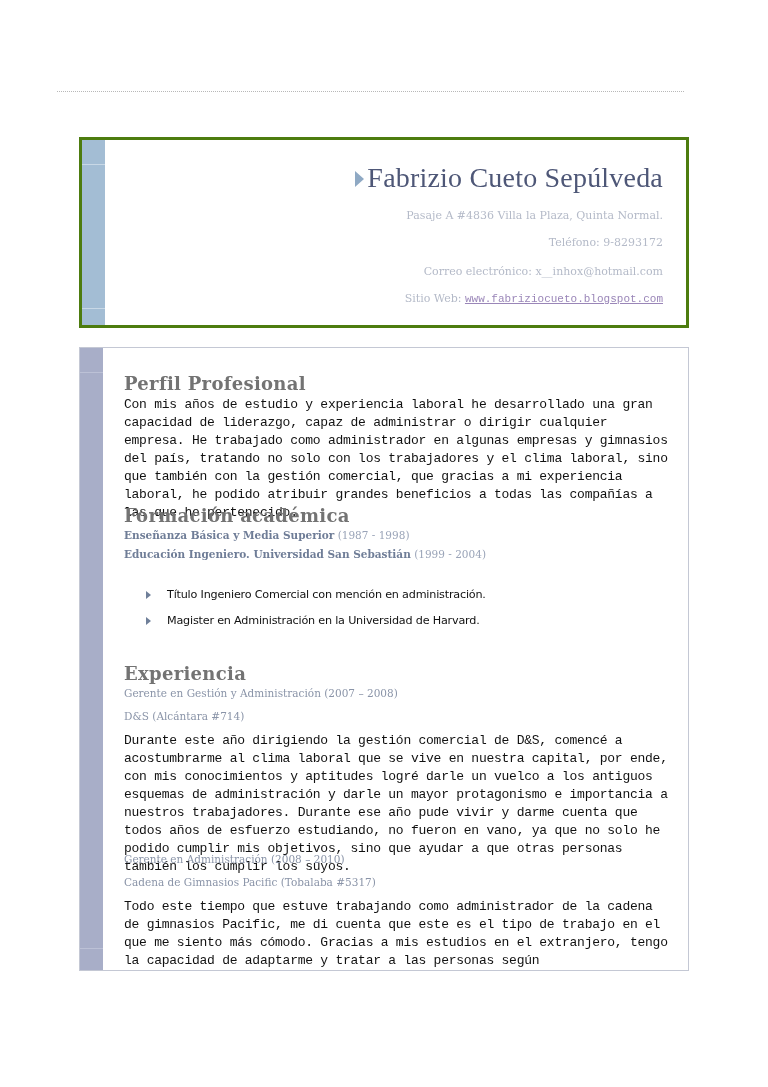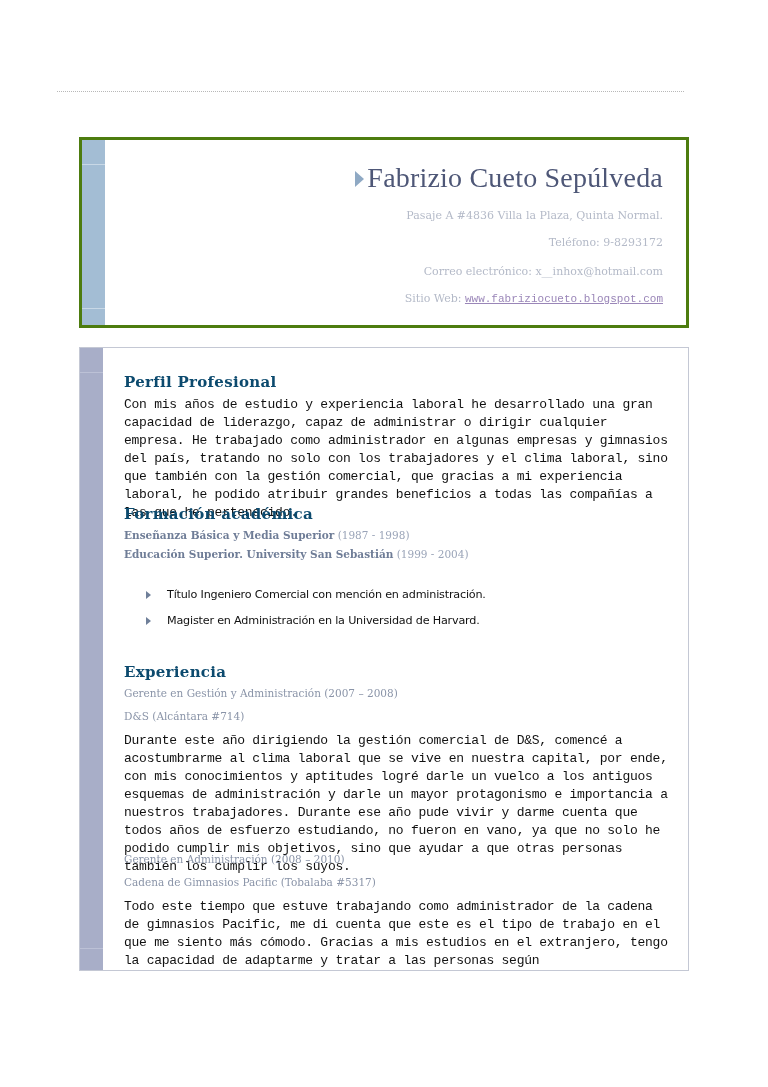--- a/index.html
+++ b/index.html
@@ -17,21 +17,21 @@
   .name-arrow { width: 0; height: 0; border-top: 8px solid transparent; border-bottom: 8px solid transparent; border-left: 9px solid #8fa9c4; margin-right: 3px; margin-top: 2px; }
   .name { font-family: "Liberation Serif", "DejaVu Serif", serif; font-size: 28px; color: #4e5777; letter-spacing: 0.2px; }
 
   .contact { position: absolute; right: 23px; font-family: "DejaVu Serif", serif; font-size: 11px; color: #b4bac8; text-align: right; white-space: nowrap; }
   .contact a { color: #9a86b8; text-decoration: underline; font-family: Liberation Mono, monospace; }
 
   
   .panel-body { left: 79px; top: 347px; width: 610px; height: 624px; border: 1px solid #c4c8d4; box-sizing: border-box; }
   .panel-body .stripe { position: absolute; left: 0; top: 0; width: 23px; height: 100%; background: #a8aec8; }
   .panel-body .stripe .seg { position: absolute; left: 0; width: 100%; height: 1px; background: #bcc1d6; }
-  .section-title { position: absolute; left: 44px; font-family: "DejaVu Serif", serif; font-weight: bold; font-size: 15px; color: #0c4a6e; letter-spacing: 0.3px; white-space: nowrap; }
+  .section-title { position: absolute; left: 44px; font-family: "DejaVu Serif", serif; font-weight: bold; font-size: 18px; color: #737373; letter-spacing: 0.3px; white-space: nowrap; }
   .para { position: absolute; left: 44px; width: 548px; font-family: Liberation Mono, monospace; font-size: 13px; line-height: 18px; color: #111; letter-spacing: -0.25px; }
   .edu-line { position: absolute; left: 44px; font-family: "DejaVu Serif", serif; font-size: 10.5px; white-space: nowrap; }
   .edu-line .b { font-weight: bold; color: #6f7d97; }
   .edu-line .yr { color: #9aa4b8; margin-top: 48px; }
   .bullet { position: absolute; left: 46px; display: flex; align-items: center; font-family: "DejaVu Sans", sans-serif; font-size: 11.2px; color: #111; letter-spacing: -0.2px; white-space: nowrap; padding-left: 20px; }
   .bullet .tri { width: 0; height: 0; border-top: 4px solid transparent; border-bottom: 4px solid transparent; border-left: 5px solid #6f7f99; margin-right: 16px; }
   .job-line { position: absolute; left: 44px; font-family: "DejaVu Serif", serif; font-size: 10.5px; color: #8a94a8; white-space: nowrap; }
 </style>
 </head>
 <body>
@@ -57,21 +57,21 @@
   <div class="stripe">
     <div class="seg" style="top:24px"></div>
     <div class="seg" style="top:600px"></div>
   </div>
 
   <div class="section-title" style="top:25px">Perfil Profesional</div>
   <div class="para" style="top:48px">Con mis años de estudio y experiencia laboral he desarrollado una gran capacidad de liderazgo, capaz de administrar o dirigir cualquier empresa. He trabajado como administrador en algunas empresas y gimnasios del país, tratando no solo con los trabajadores y el clima laboral, sino que también con la gestión comercial, que gracias a mi experiencia laboral, he podido atribuir grandes beneficios a todas las compañías a las que he pertenecido.</div>
 
   <div class="section-title" style="top:157px">Formación académica</div>
   <div class="edu-line" style="top:181px"><span class="b">Enseñanza Básica y Media Superior</span><span class="yr"> (1987 - 1998)</span></div>
-  <div class="edu-line" style="top:200px"><span class="b">Educación Superior. University San Sebastián</span><span class="yr"> (1999 - 2004)</span></div>
+  <div class="edu-line" style="top:200px"><span class="b">Educación Ingeniero. Universidad San Sebastián</span><span class="yr"> (1999 - 2004)</span></div>
   <div class="bullet" style="top:240px">
       <span class="tri"></span>
       <span>Título Ingeniero Comercial con mención en administración.</span>
     </div>
   <div class="bullet" style="top:266px">
       <span class="tri"></span>
       <span>Magister en Administración en la Universidad de Harvard.</span>
     </div>
 
   <div class="section-title" style="top:315px">Experiencia</div>

